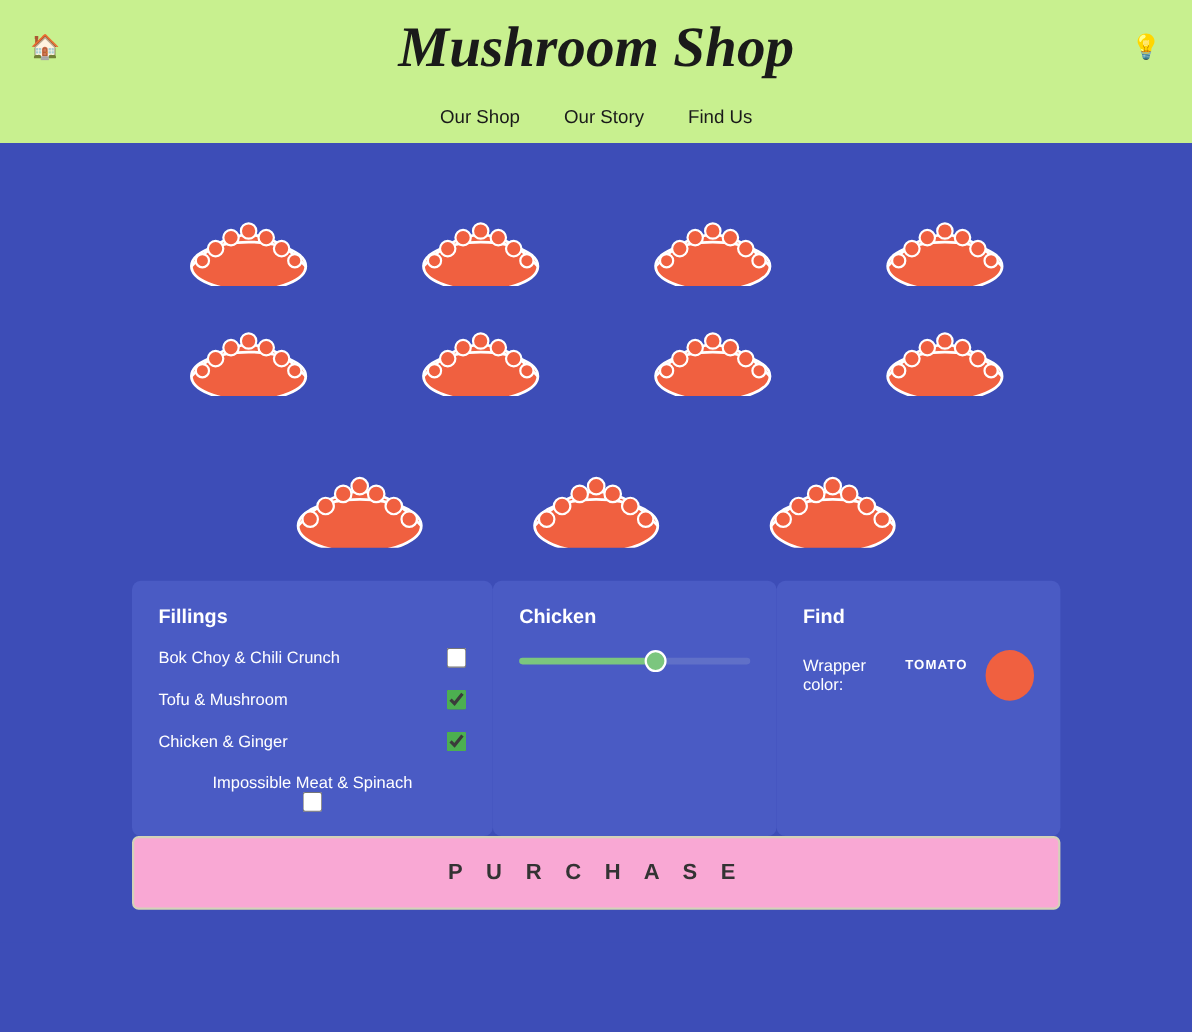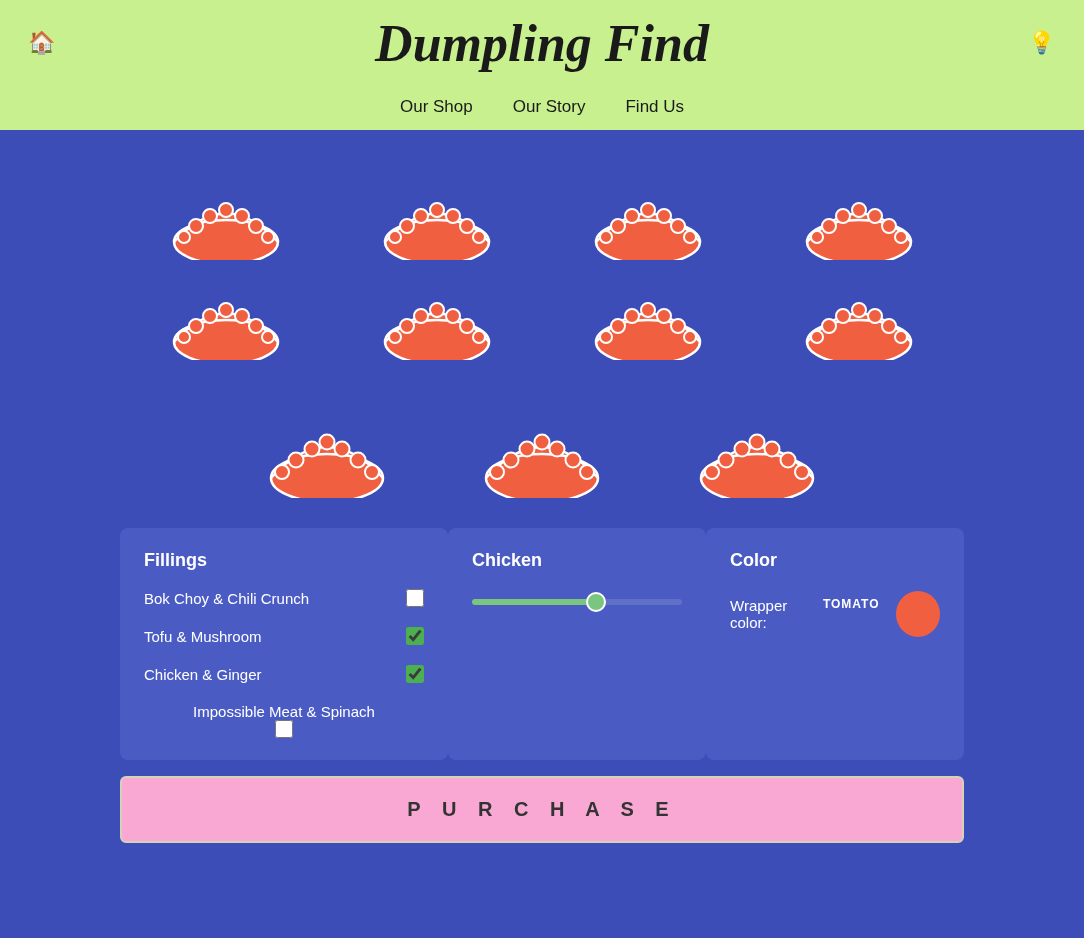--- a/index.html
+++ b/index.html
@@ -83,21 +83,20 @@
     }
     .dumpling-svg-large {
       width: 130px;
       height: 88px;
     }
 
     
     .controls-row {
       display: flex;
       gap: 0;
-      margin-bottom: 16px;
     }
 
     
     .panel {
       background: #4a5bc4;
       border-radius: 8px;
       padding: 22px 24px;
     }
     .panel-fillings {
       flex: 1.2;
@@ -205,21 +204,21 @@
       color: #333;
       cursor: pointer;
       text-align: center;
     }
   </style>
 </head>
 <body>
 
 <header>
   <span class="home-icon">🏠</span>
-  <div class="header-title">Dumpling Find</div>
+  <div class="header-title">Mushroom Shop</div>
   <nav class="header-nav">
     <a class="nav-link" href="#">Our Shop</a>
     <a class="nav-link" href="#">Our Story</a>
     <a class="nav-link" href="#">Find Us</a>
   </nav>
   <span class="bulb-icon">💡</span>
 </header>
 
 <div class="main-content">
 
@@ -444,21 +443,21 @@
     </div>
 
     <div class="panel panel-quantity">
       <div class="panel-title">Chicken</div>
       <div class="quantity-slider-container">
         <input type="range" class="qty-slider" min="0" max="100" value="60" style="">
       </div>
     </div>
 
     <div class="panel panel-color">
-      <div class="panel-title">Color</div>
+      <div class="panel-title">Find</div>
       <div class="color-row">
         <div class="color-text-group">
           <span class="color-label">Wrapper color:</span>
           <span class="color-name">TOMATO</span>
         </div>
         <div class="color-swatch"></div>
       </div>
     </div>
 
   </div>

